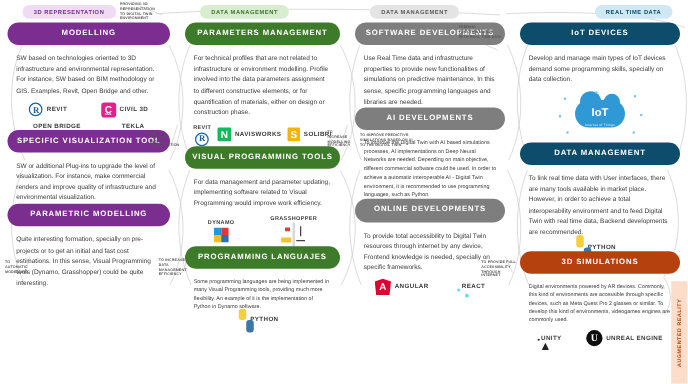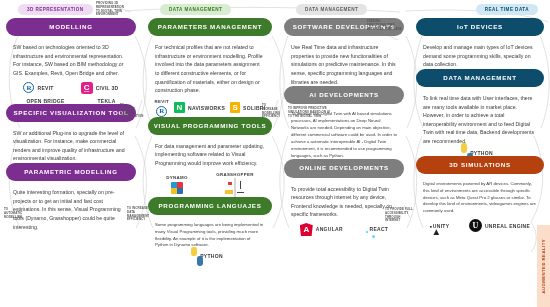--- a/index.html
+++ b/index.html
@@ -362,20 +362,32 @@
         </div>
       </div>
     </div>
     <div class="col">
       <div class="tag-wrap right">
         <span class="tag" style="background: rgb(207, 232, 243); color: rgb(13, 77, 107);">REAL TIME DATA</span>
       </div>
       <div class="cell">
         <div class="pill" style="background: rgb(13, 77, 107);">IoT DEVICES</div>
         <div class="body-txt">Develop and manage main types of IoT devices demand some programming skills, specially on data collection.</div>
+        <div class="iot-badge">
+          <div class="iot-cloud"></div>
+          <div class="iot-dot" style="left:8px;top:6px"></div>
+          <div class="iot-dot" style="left:4px;top:20px"></div>
+          <div class="iot-dot" style="left:10px;top:33px"></div>
+          <div class="iot-dot" style="right:8px;top:4px"></div>
+          <div class="iot-dot" style="right:3px;top:19px"></div>
+          <div class="iot-dot" style="right:9px;top:33px"></div>
+          <div class="iot-dot" style="left:33px;top:1px"></div>
+          <div class="iot-txt">IoT</div>
+          <div class="iot-sub">Internet of Things</div>
+        </div>
       </div>
       <div class="cell">
         <div class="pill" style="background: rgb(13, 77, 107);">DATA MANAGEMENT</div>
         <div class="body-txt">To link real time data with User interfaces, there are many tools available in market place. However, in order to achieve a total interoperability environment and to feed Digital Twin with real time data, Backend developments are recommended.</div>
         <div class="logos">
           <div class="logo">
             <span><span class="py-mark"><b></b><i></i></span></span>
             <span class="logo-lbl">PYTHON</span>
           </div>
         </div>

